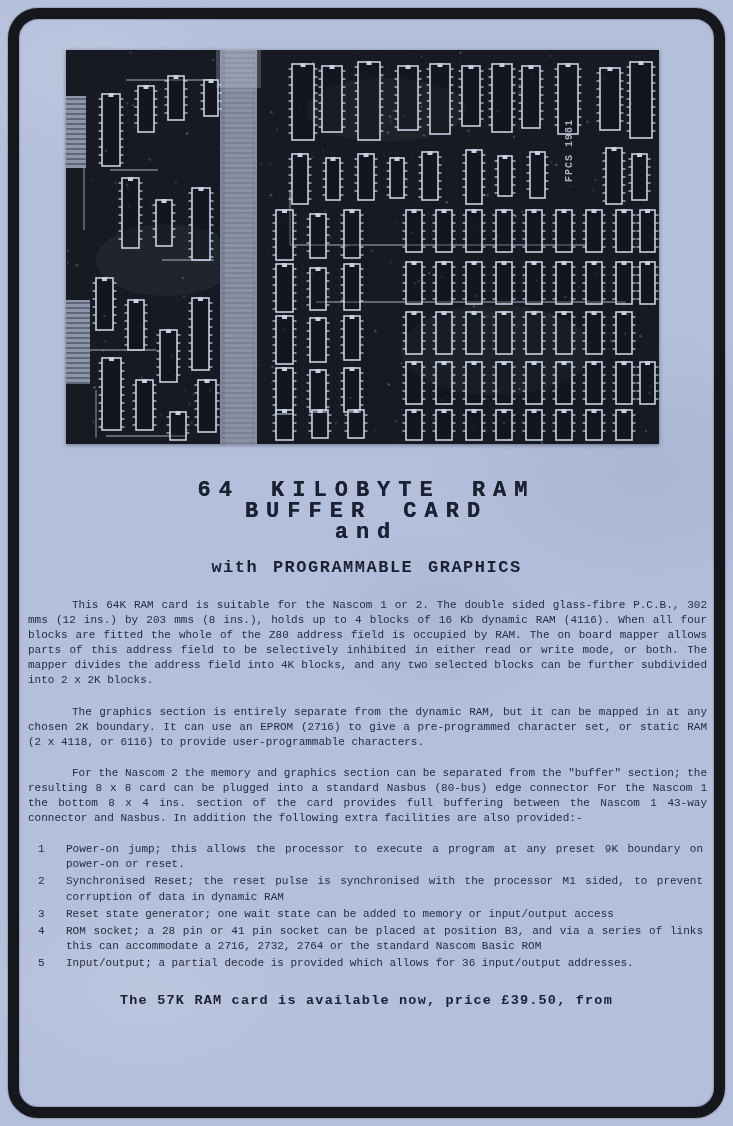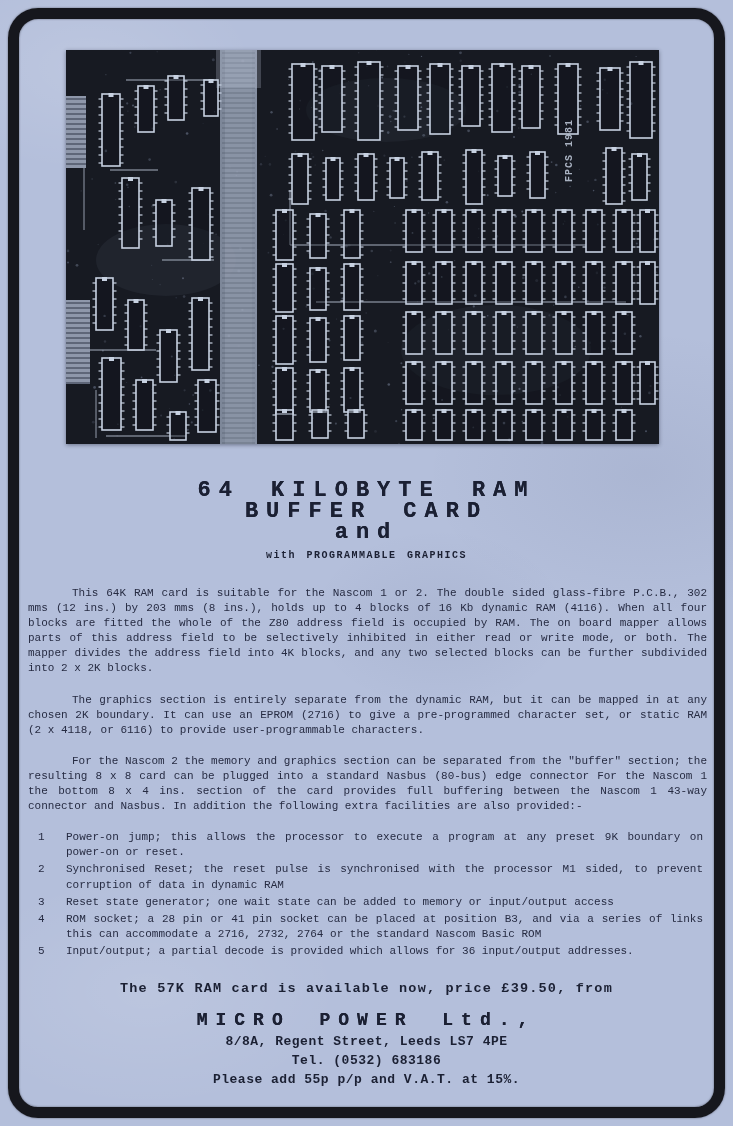--- a/index.html
+++ b/index.html
@@ -30,22 +30,22 @@
     background:#171a22;
   }
   .photo svg{display:block;width:100%;height:100%;}
   .content{position:absolute;left:0;top:446px;width:733px;}
   .title-block{text-align:center;margin-top:34px;line-height:21px;}
   .t-big{
     font-size:22px;font-weight:bold;letter-spacing:8px;word-spacing:10px;
     color:#1b2033;text-shadow:0 0 .6px #1b2033;
   }
   .t-sub{
-    font-size:10px;font-weight:bold;letter-spacing:1.5px;word-spacing:3px;
-    color:#1b2033;margin-top:2px;
+    font-size:17px;font-weight:bold;letter-spacing:1.5px;word-spacing:3px;
+    color:#1b2033;margin-top:14px;
   }
   .body-text{
     margin:20px 26px 0 28px;
     font-size:11px;line-height:15.1px;
     text-align:justify;
     color:#262b42;
   }
   .body-text p{margin:8px 0 16px 0;text-indent:44px;}
   .features{margin:2px 30px 0 38px;}
   .feat{display:flex;margin-bottom:2px;font-size:11px;line-height:15.1px;color:#262b42;}
@@ -1747,20 +1747,14 @@
           <div class="txt">ROM socket; a 28 pin or 41 pin socket can be placed at position B3, and via a series of links this can accommodate a 2716, 2732, 2764 or the standard Nascom Basic ROM</div>
         </div>
         <div class="feat">
           <span class="num">5</span>
           <div class="txt">Input/output; a partial decode is provided which allows for 36 input/output addresses.</div>
         </div>
       </div>
 
     <div class="availability">The 57K RAM card is available now, price £39.50, from</div>
 
-    <div class="company">
-      <div class="company-name">MICRO POWER Ltd.,</div>
-      <div class="company-line">8/8A, Regent Street, Leeds LS7 4PE</div>
-      <div class="company-line">Tel. (0532) 683186</div>
-      <div class="company-line">Please add 55p p/p and V.A.T. at 15%.</div>
-    </div>
   </div>
 </div>
 
 </body></html>

